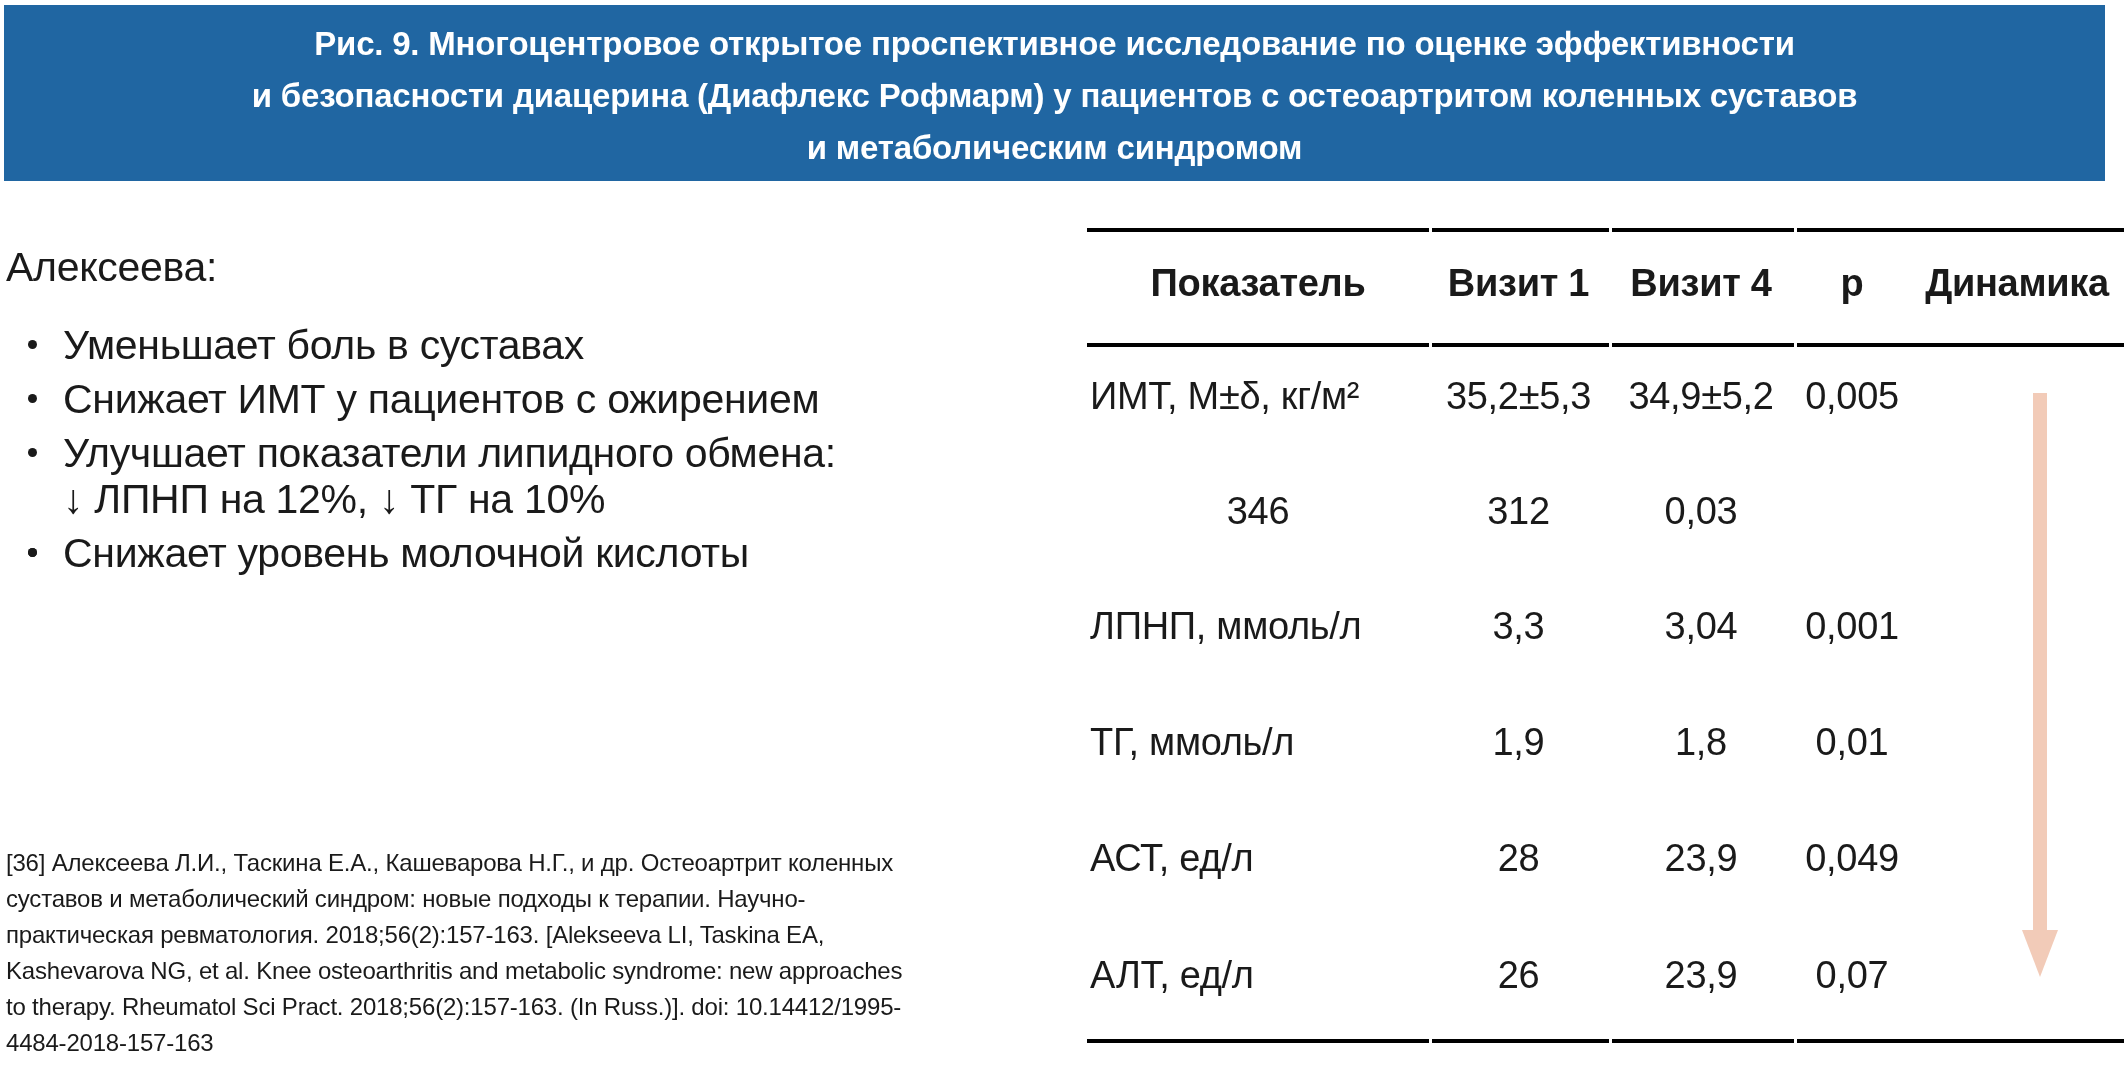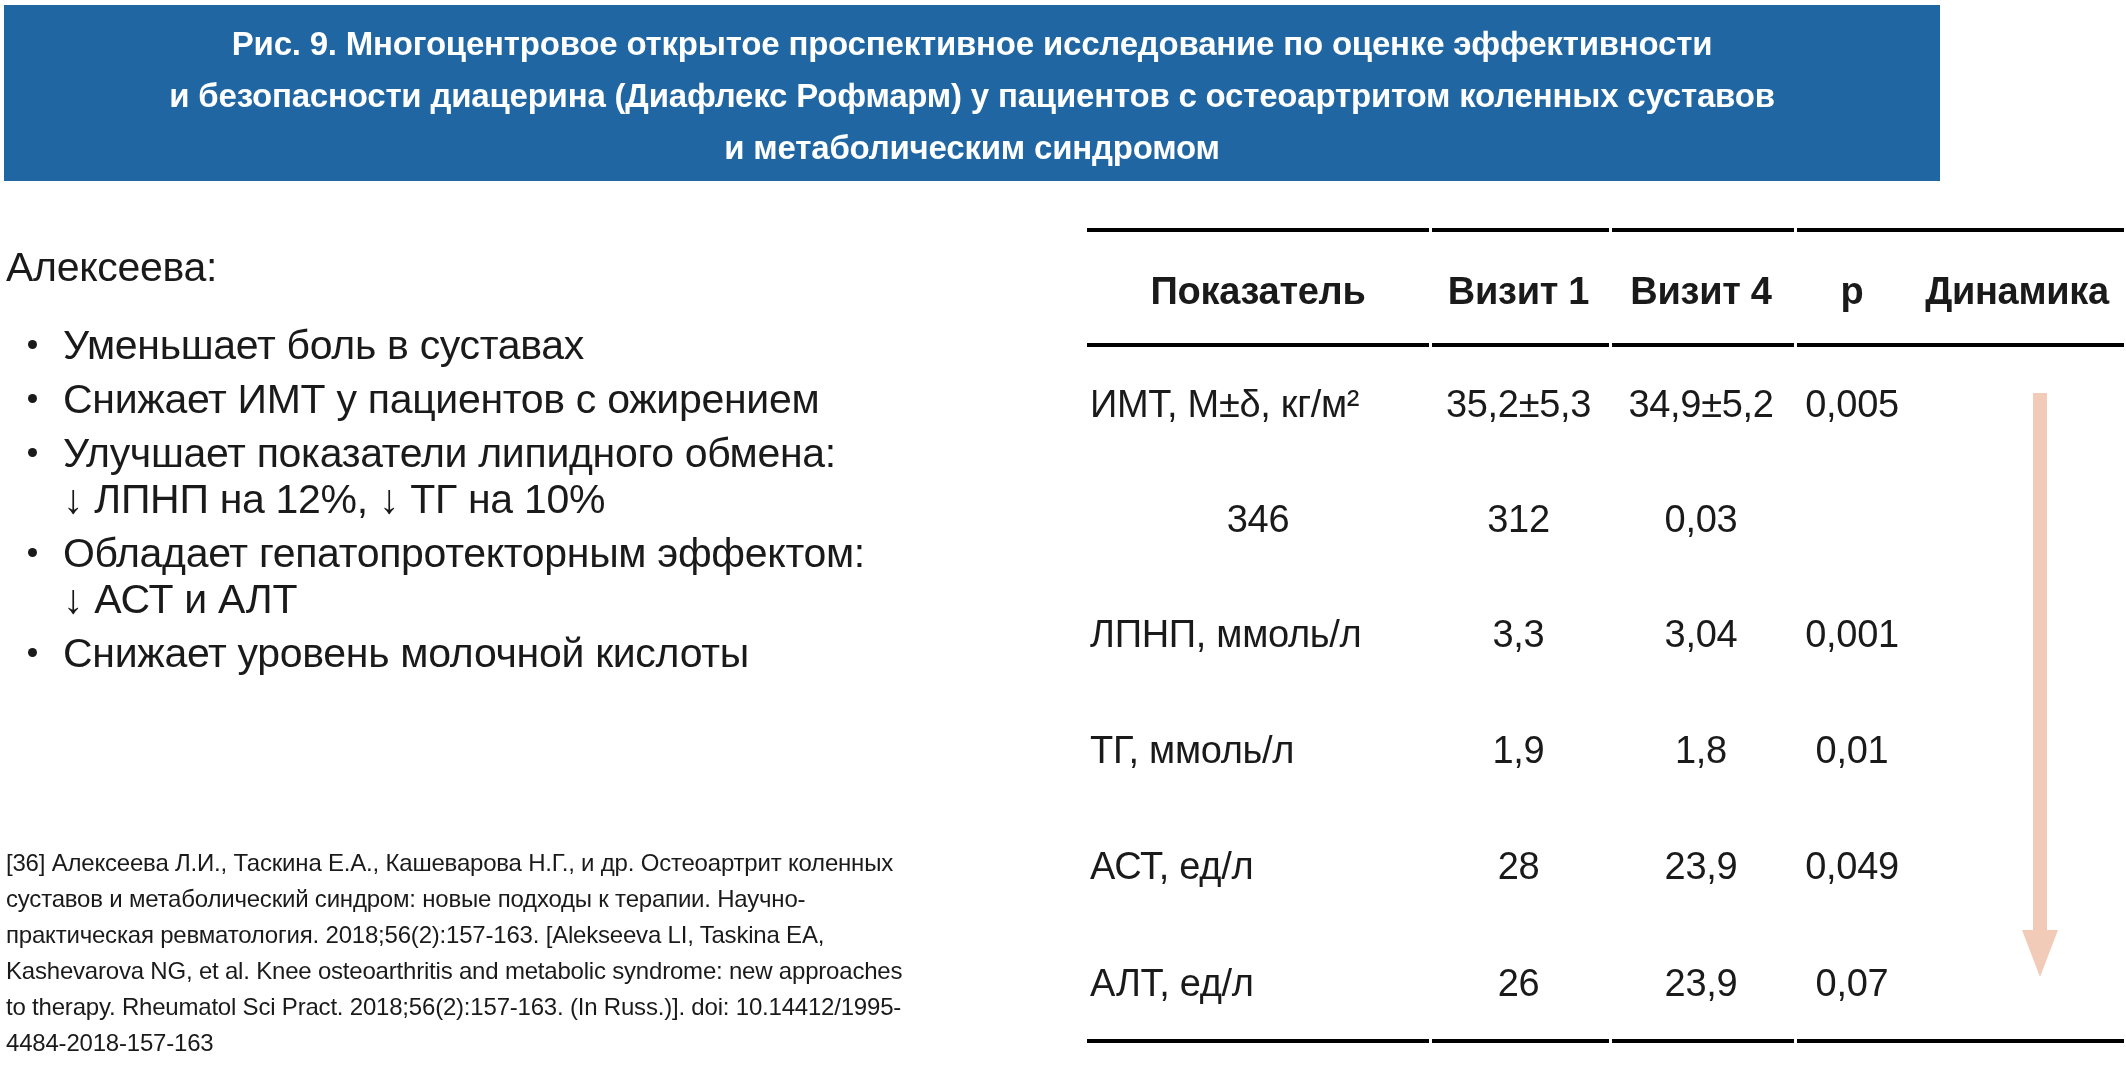--- a/index.html
+++ b/index.html
@@ -1,21 +1,21 @@
 <!DOCTYPE html>
 <html><head>
 <meta charset="utf-8">
 <style>
   html,body{margin:0;padding:0;background:#fff;}
   .slide{
     position:relative;width:2126px;height:1080px;background:#ffffff;
     font-family:"Liberation Sans",sans-serif;color:#1a1a1a;overflow:hidden;
   }
   
-  .banner{position:absolute;left:4px;top:5px;width:1936px;height:176px;background:#2066a2;}
+  .banner{position:absolute;left:4px;top:5px;width:2101px;height:176px;background:#2066a2;}
   .title{
     padding-top:13px;text-align:center;color:#ffffff;font-weight:bold;
     font-size:33px;line-height:52px;white-space:pre-line;letter-spacing:-0.2px;
   }
   
   .heading{position:absolute;left:6px;top:244px;font-size:41px;line-height:46px;letter-spacing:-0.3px;}
   .benefits{position:absolute;left:6px;top:298px;margin:16px;padding:0;list-style:none;width:1010px;}
   .benefits li{position:relative;padding-left:41px;margin-top:8px;font-size:41px;line-height:46px;}
   .dot{position:absolute;left:6px;top:18px;width:9px;height:9px;border-radius:50%;background:#1a1a1a;}
   .btext{white-space:pre-line;letter-spacing:-0.3px;}
@@ -24,21 +24,21 @@
     font-size:24px;line-height:36px;white-space:pre-line;letter-spacing:-0.2px;
   }
   
   .table-wrap{position:absolute;left:1087px;top:228px;width:1037px;height:815px;}
   .rule{position:absolute;left:0;width:100%;height:4px;display:flex;gap:3px;}
   .rule span{height:4px;background:#000000;flex:0 0 auto;}
   .rule .s1{width:342px}.rule .s2{width:177px}.rule .s3{width:182px}.rule .s4{width:327px}
   .r-top{top:0;}
   .r-mid{top:115px;}
   .r-bot{bottom:0;}
-  .rows{position:absolute;top:8px;left:0;width:100%;}
+  .rows{position:absolute;top:0;left:0;width:100%;}
   .trow{display:grid;grid-template-columns:342px 179px 186px 116px 214px;align-items:center;}
   .thead{height:111px;}
   .rowh-a{height:115px;}
   .rowh-b{height:117px;}
   .rowh-c{height:119px;}
   .cell{text-align:center;font-size:38px;letter-spacing:-0.3px;}
   .cell.colhead{font-weight:bold;}
   .c-label{text-align:left;padding-left:3px;white-space:pre-line;line-height:47px;}
   
   .arrow{position:absolute;left:935px;top:165px;width:36px;height:584px;}
@@ -71,22 +71,20 @@
       <span class="dot"></span>
       <span class="btext">Снижает ИМТ у пациентов с ожирением</span>
     </li>
     <li>
       <span class="dot"></span>
       <span class="btext">Улучшает показатели липидного обмена:
 ↓ ЛПНП на 12%, ↓ ТГ на 10%</span>
     </li>
     <li>
       <span class="dot"></span>
-      <span class="btext">Обладает гепатопротекторным эффектом:
-↓ АСТ и АЛТ</span>
     </li>
     <li>
       <span class="dot"></span>
       <span class="btext">Снижает уровень молочной кислоты</span>
     </li>
   </ul>
 
   <div class="citation">[36] Алексеева Л.И., Таскина Е.А., Кашеварова Н.Г., и др. Остеоартрит коленных
 суставов и метаболический синдром: новые подходы к терапии. Научно-
 практическая ревматология. 2018;56(2):157-163. [Alekseeva LI, Taskina EA,

